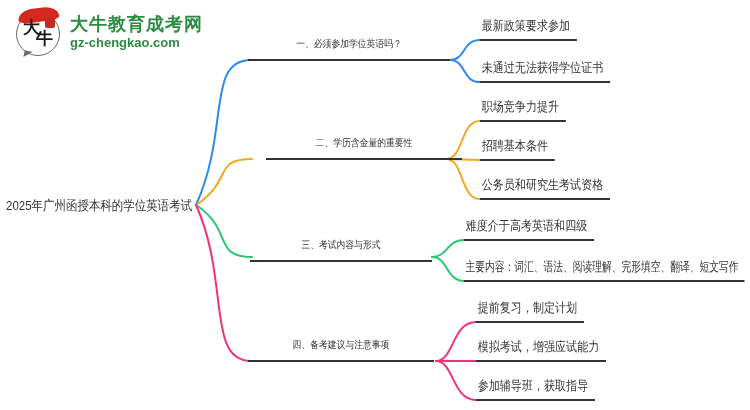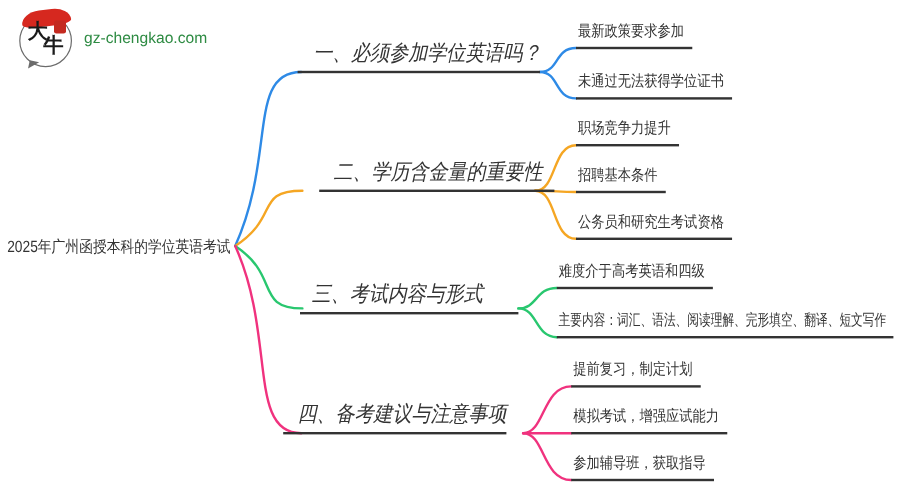--- a/index.html
+++ b/index.html
@@ -25,30 +25,30 @@
     font-weight:bold;font-size:17px;line-height:17px;color:#1a1a1a;}
   .logo-niu{position:absolute;left:22px;top:24px;font-family:"DejaVu Serif","Liberation Serif",serif;
     font-weight:bold;font-size:17px;line-height:17px;color:#1a1a1a;}
   .logo-seal{position:absolute;left:31px;top:11px;width:10px;height:11px;background:#c42a20;border-radius:2px;}
   .logo-tail{
     position:absolute;left:10px;top:45px;width:0;height:0;
     border-left:8px solid #6b6b6b;border-bottom:7px solid transparent;
     transform:rotate(12deg);
   }
   .logo-name{font-size:18px;font-weight:bold;color:#2E8B43;letter-spacing:1px;line-height:21px;}
-  .logo-url{font-size:13px;font-weight:normal;color:#2E8B43;line-height:16px;}
+  .logo-url{font-size:13px;font-weight:bold;color:#2E8B43;line-height:16px;}
   
   svg.links{position:absolute;left:0;top:0;}
   .s0{stroke:#2E8AE6;} .s1{stroke:#F5A623;} .s2{stroke:#29C76F;} .s3{stroke:#F0327E;}
   .b0{border-color:#2E8AE6;} .b1{border-color:#F5A623;} .b2{border-color:#29C76F;} .b3{border-color:#F0327E;}
   .root{position:absolute;left:6px;top:197px;font-size:13.5px;line-height:17px;white-space:nowrap;text-align:center;}
   .root span{display:inline-block;transform:scaleX(0.85);transform-origin:0 50%;}
   .blabel{
     position:absolute;height:18px;line-height:18px;padding-bottom:6px;
-    border-bottom:2px solid;text-align:left;font-size:18px;white-space:nowrap;font-style:italic;
+    border-bottom:2px solid;text-align:center;font-size:10px;white-space:nowrap;
   }
   .blabel span{display:inline-block;transform:scaleX(0.88);transform-origin:50% 50%;}
   .node{
     position:absolute;height:17px;line-height:17px;padding:0 8px 5px 2px;
     border-bottom:2px solid;font-size:13px;white-space:nowrap;width:max-content;
     transform:scaleX(0.85);transform-origin:0 100%;
   }
   .node.xcompact{transform:scaleX(0.75);}
 </style>
 </head>
@@ -57,20 +57,21 @@
 <div class="logo">
   <div class="logo-mark">
     <div class="logo-circle"></div>
     <div class="logo-hat"></div>
     <div class="logo-seal"></div>
     <span class="logo-da">大</span>
     <span class="logo-niu">牛</span>
     <div class="logo-tail"></div>
   </div>
   <div class="logo-text">
+    <div class="logo-name">大牛教育成考网</div>
     <div class="logo-url">gz-chengkao.com</div>
   </div>
 </div>
 
 <svg class="links" width="750" height="410" viewBox="0 0 750 410" fill="none" stroke-width="2" stroke-linecap="round">
 
   <path class="s0" d="M196,205 C230,130 206,60 251,60"></path>
   <path class="s1" d="M196,205 C234,180 212,159 252,159"></path>
   <path class="s2" d="M196,205 C234,230 212,257 252,257"></path>
   <path class="s3" d="M196,205 C230,280 206,361 251,361"></path>
@@ -106,18 +107,18 @@
 <div class="node b1" style="left:480px;top:98px;">职场竞争力提升</div>
 <div class="node b1" style="left:480px;top:137px;">招聘基本条件</div>
 <div class="node b1" style="left:480px;top:176px;">公务员和研究生考试资格</div>
 
 <div class="blabel b2" style="left:250px;top:236px;width:182px;">
   <span>三、考试内容与形式</span>
 </div>
 <div class="node b2" style="left:464px;top:217px;">难度介于高考英语和四级</div>
 <div class="node b2 xcompact" style="left:464px;top:258px;">主要内容：词汇、语法、阅读理解、完形填空、翻译、短文写作</div>
 
-<div class="blabel b3" style="left:236px;top:336px;width:186px;">
+<div class="blabel b3" style="left:248px;top:336px;width:186px;">
   <span>四、备考建议与注意事项</span>
 </div>
 <div class="node b3" style="left:476px;top:299px;">提前复习，制定计划</div>
 <div class="node b3" style="left:476px;top:338px;">模拟考试，增强应试能力</div>
 <div class="node b3" style="left:476px;top:377px;">参加辅导班，获取指导</div>
 
 </body></html>

